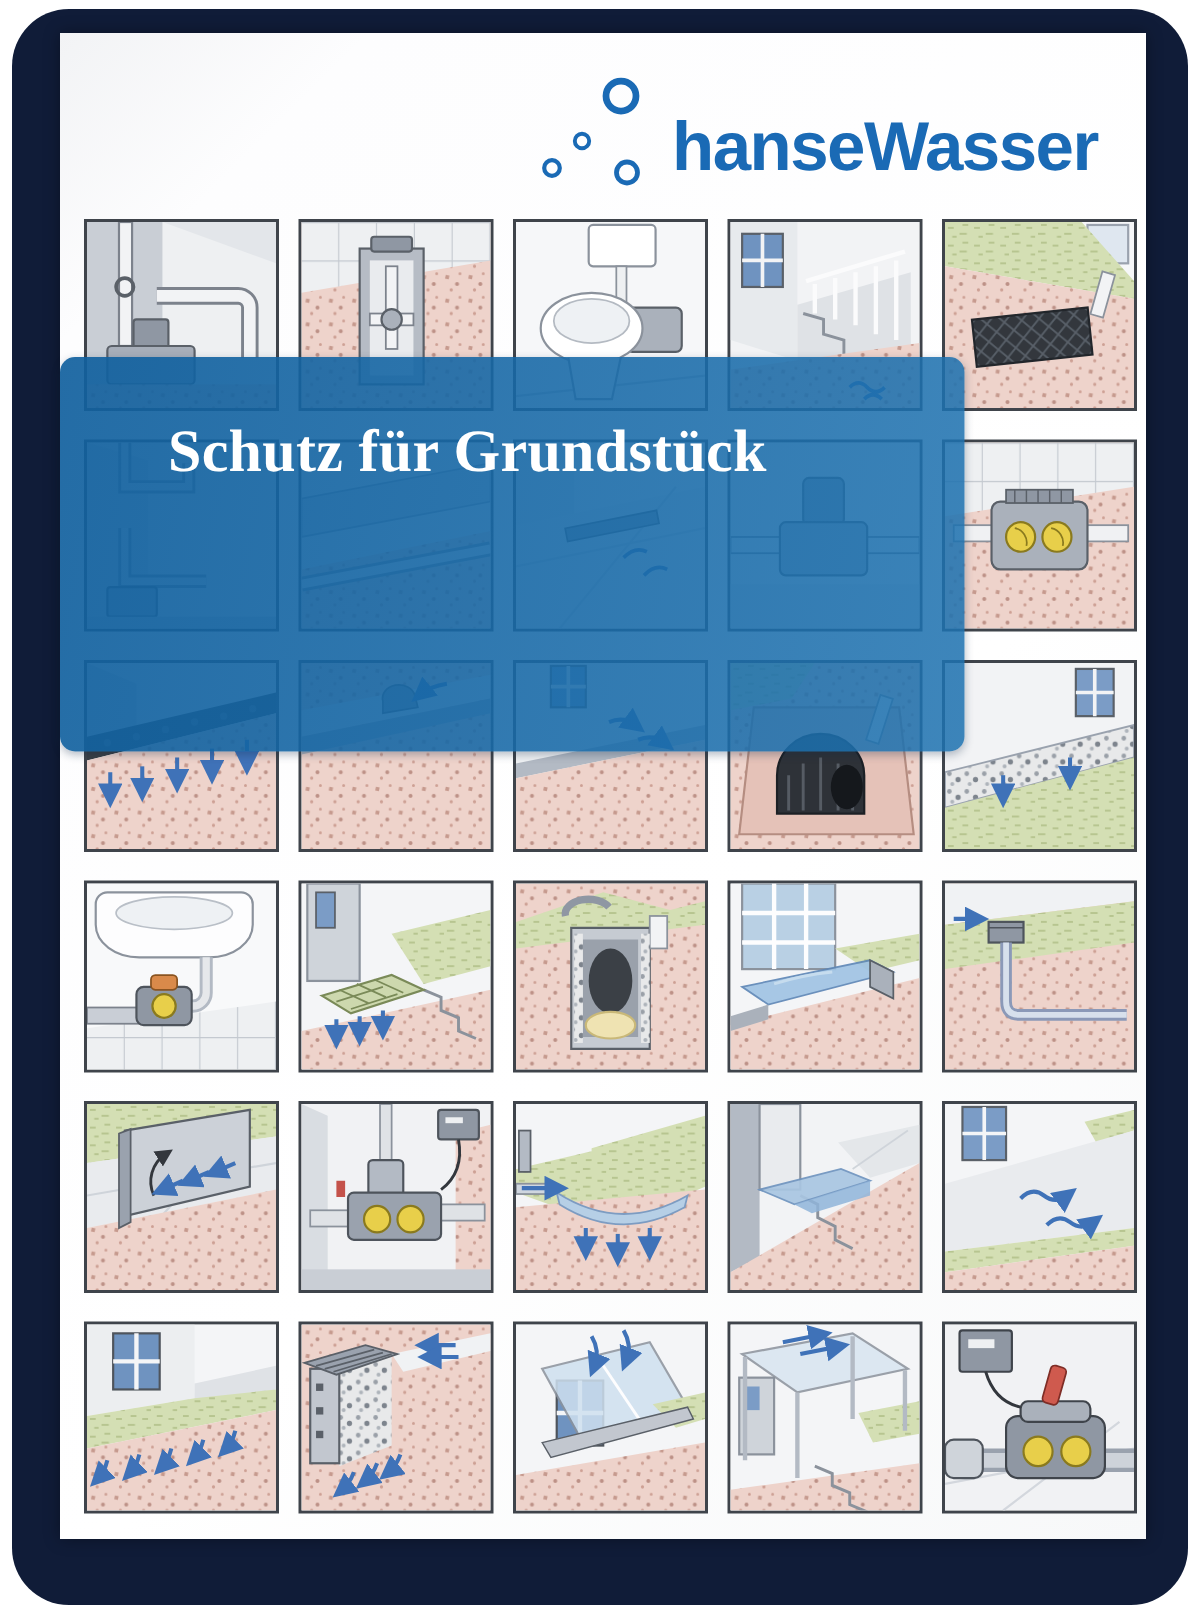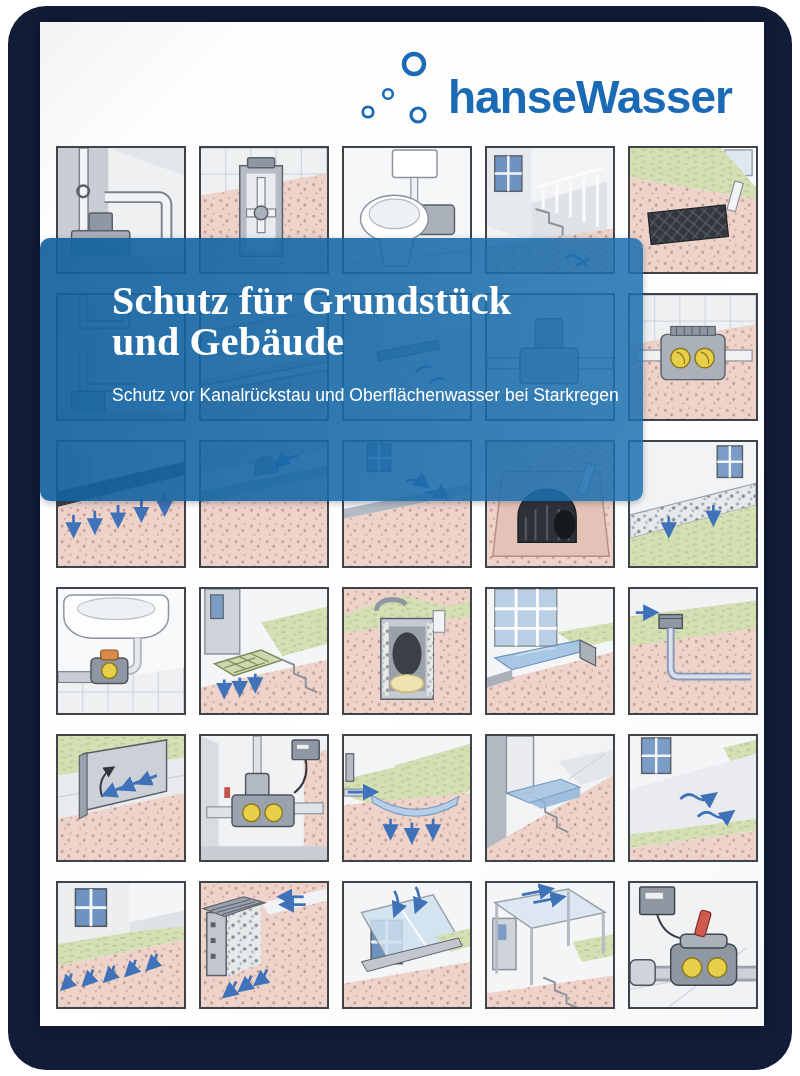--- a/index.html
+++ b/index.html
@@ -477,18 +477,18 @@
 <rect x="52" y="52" width="48" height="14" rx="5" fill="#aab1bb" stroke="#3f444b" stroke-width="1.5"></rect>
 <rect x="70" y="28" width="11" height="26" rx="3" fill="#cf5a4e" stroke="#7e2d26" stroke-width="1.2" transform="rotate(16 75 40)"></rect>
 <rect x="10" y="4" width="36" height="28" rx="2" fill="#8f97a3" stroke="#3f444b" stroke-width="1.5"></rect>
 <rect x="16" y="10" width="18" height="6" fill="#eef0f2"></rect>
 <path d="M28 32 q6 20 24 24" fill="none" stroke="#33373d" stroke-width="2"></path>
           </svg>
         </div>
       </div>
 
     <div class="banner">
-      <h1><span>Schutz für Grundstück</span><br><span>und Gebäude</span></h1>
-      <p class="subtitle"><span>Schutz vor Kanalrückstau und Oberflächenwasser bei Starkregen</span><br></p>
+      <h1><span>Schutz für Grundstück</span><br></h1>
+      <p class="subtitle"><br></p>
     </div>
 
   </div>
 </div>
 
 </body></html>

